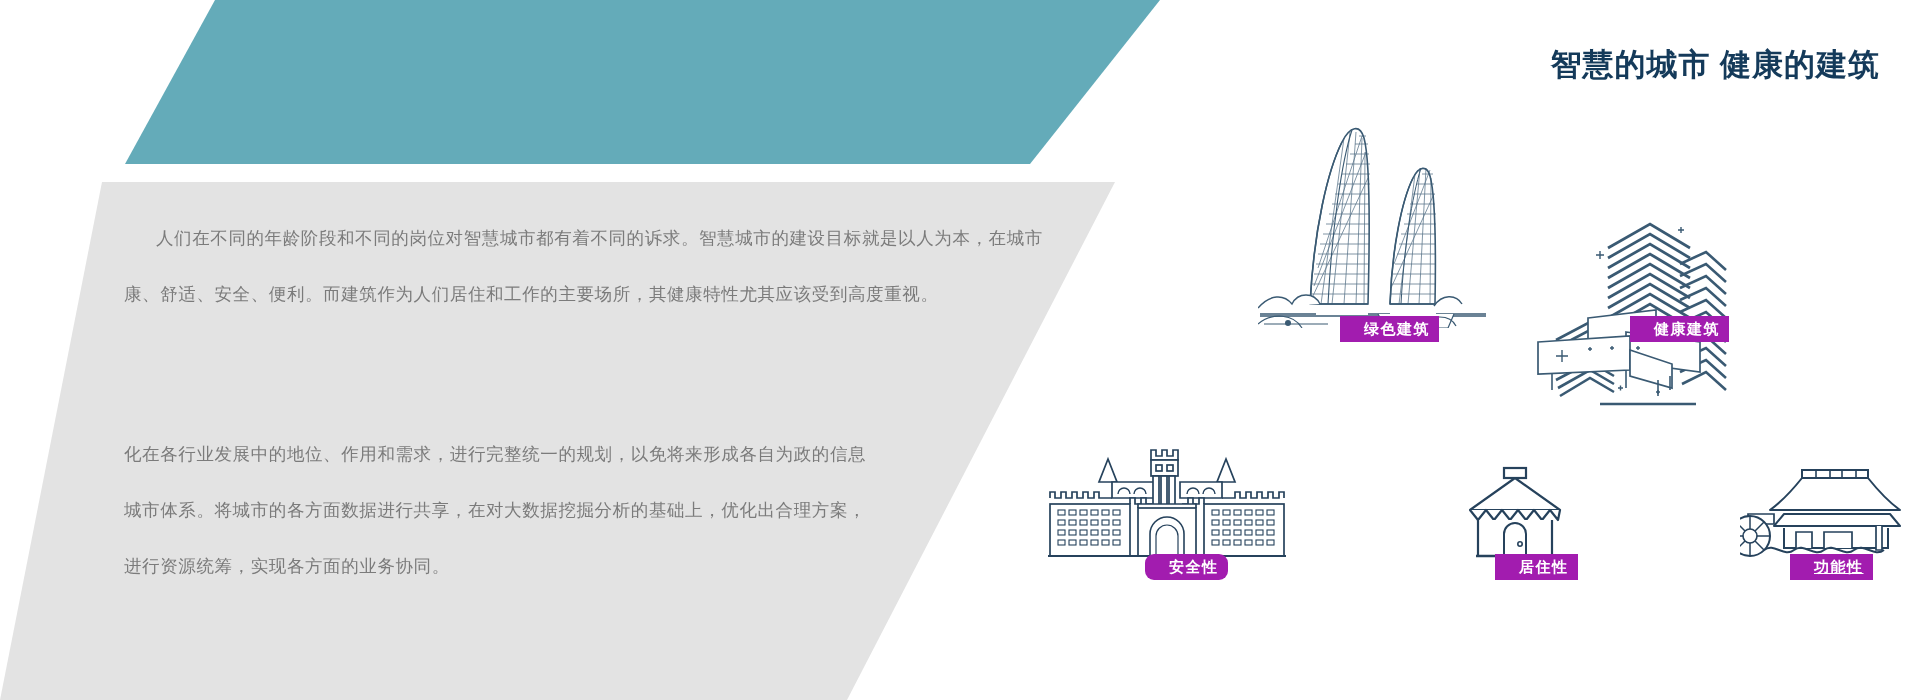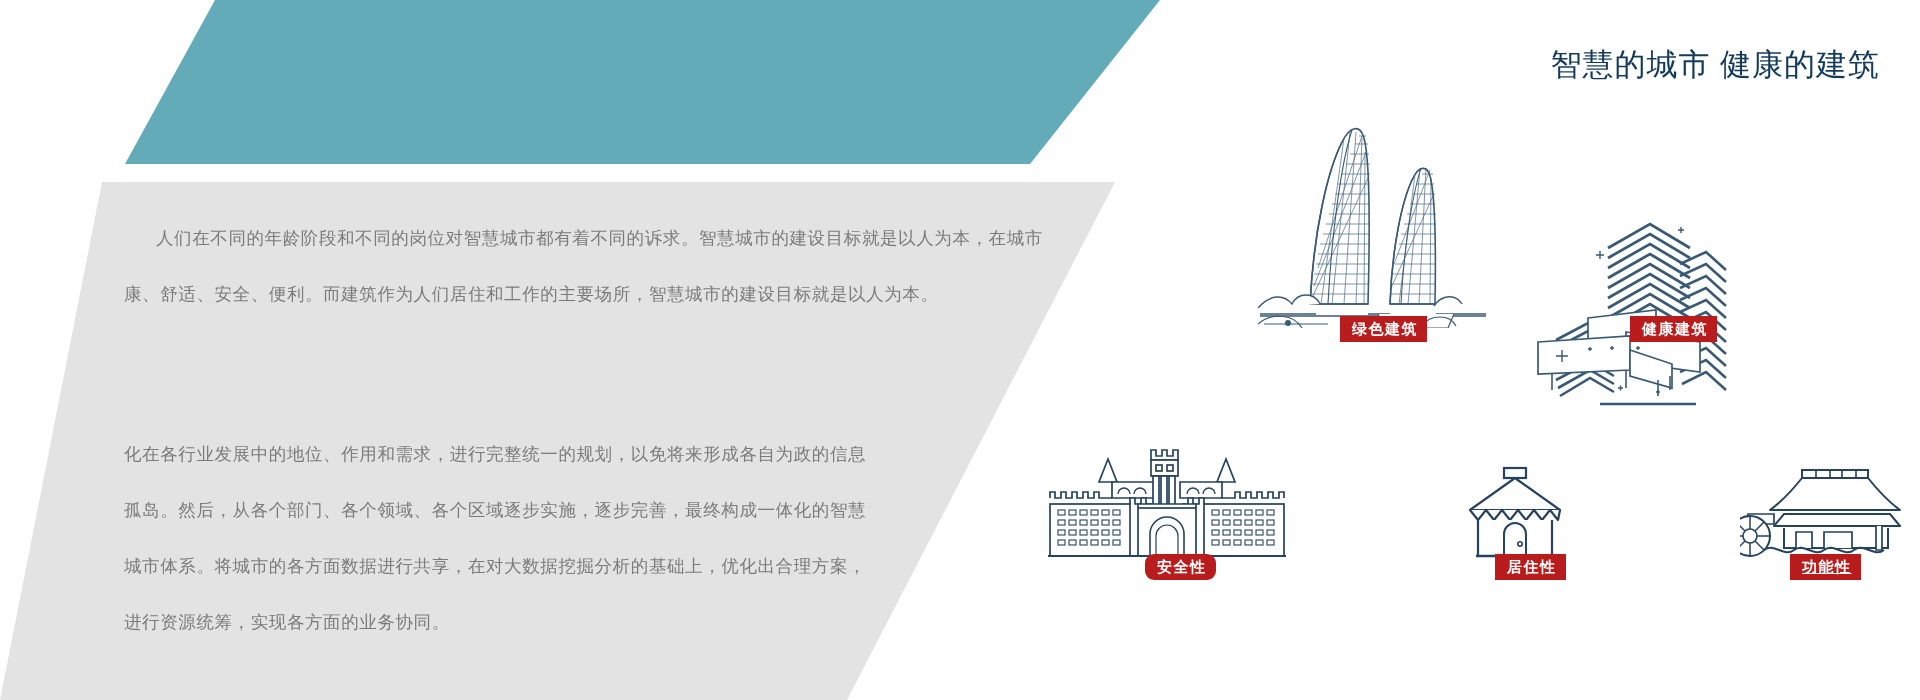--- a/index.html
+++ b/index.html
@@ -42,21 +42,21 @@
     font-weight: bold;
   }
 
   
   .right-heading {
     position: absolute;
     right: 40px;
     top: 44px;
     color: #143a5a;
     font-size: 31px;
-    font-weight: normal;
+    font-weight: bold;
     letter-spacing: 1px;
     white-space: nowrap;
     z-index: 3;
     text-align: center;
   }
 
   
   .text-panel {
     position: absolute;
     left: 0;
@@ -98,26 +98,26 @@
     width: 880px;
     height: 604px;
     z-index: 3;
   }
   .ill {
     position: absolute;
   }
   .ill svg { display: block; }
   .badge {
     position: absolute;
-    background: #b91c1c;
+    background: #a21caf;
     color: #ffffff;
     font-size: 15px;
     font-weight: bold;
     letter-spacing: 1.5px;
-    padding: 4px 9px 5px 12px;
+    padding: 4px 9px 5px 24px;
     white-space: nowrap;
     line-height: 1.15;
   }
 
   
   #ill-green   { left: 218px; top: 12px; }
   #badge-green { left: 300px; top: 220px; }
 
   #ill-health  { left: 490px; top: 122px; }
   #badge-health{ left: 590px; top: 220px; }
@@ -139,25 +139,24 @@
   <span>什么是智慧城市</span><span class="qmark">？</span>
 </div>
 
 <div class="right-heading">智慧的城市  健康的建筑</div>
 
 <div class="text-panel"></div>
 
 <div class="paragraphs">
   <div class="para p1">
     <span class="line indent">人们在不同的年龄阶段和不同的岗位对智慧城市都有着不同的诉求。智慧城市的建设目标就是以人为本，在城市</span>
-    <span class="line">康、舒适、安全、便利。而建筑作为人们居住和工作的主要场所，智慧城市的建设目标就是以人为本。</span>
+    <span class="line">康、舒适、安全、便利。而建筑作为人们居住和工作的主要场所，其健康特性尤其应该受到高度重视。</span>
   </div>
   <div class="para p2">
     <span class="line">化在各行业发展中的地位、作用和需求，进行完整统一的规划，以免将来形成各自为政的信息</span>
-    <span class="line">孤岛。然后，从各个部门、各个领域、各个区域逐步实施，逐步完善，最终构成一体化的智慧</span>
     <span class="line">城市体系。将城市的各方面数据进行共享，在对大数据挖掘分析的基础上，优化出合理方案，</span>
     <span class="line">进行资源统筹，实现各方面的业务协同。</span>
   </div>
 </div>
 
 <div class="illustrations">
 
   <div class="ill" id="ill-green">
     <svg width="230" height="220" viewBox="0 0 230 220" fill="none" stroke="#3a5a73" stroke-width="1.6">
 

